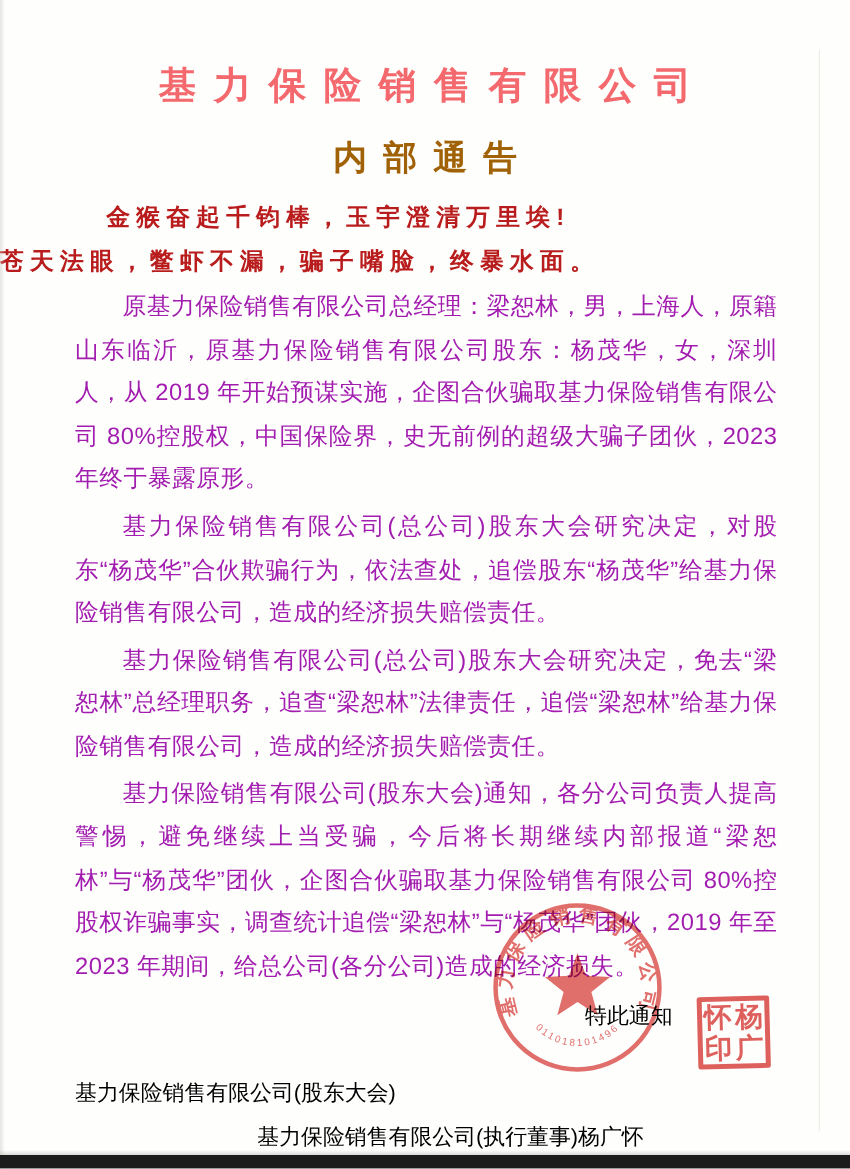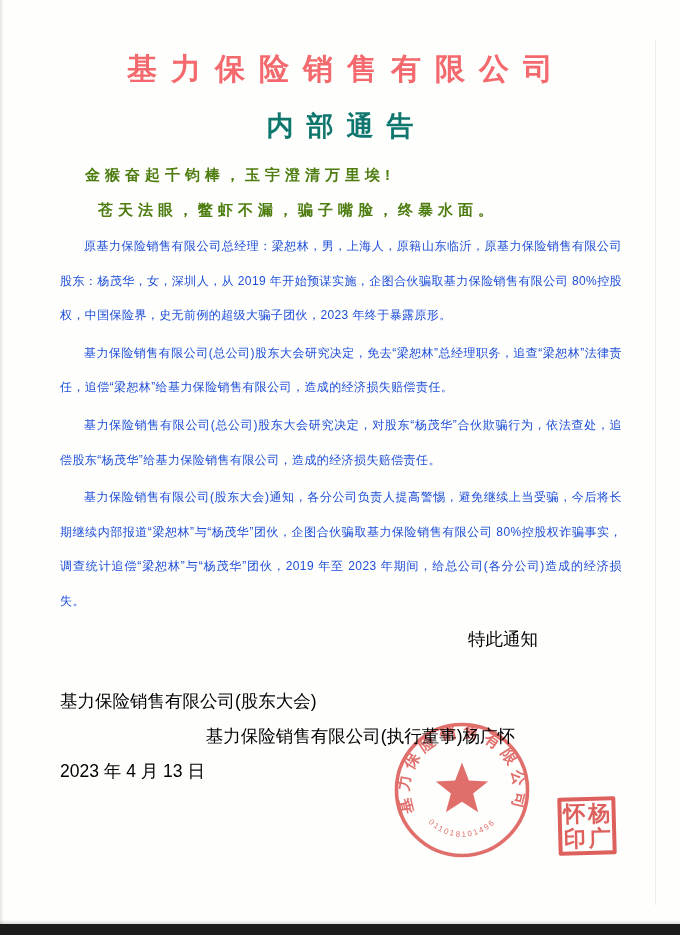--- a/index.html
+++ b/index.html
@@ -20,34 +20,34 @@
     background:linear-gradient(to top,#9a9892,rgba(255,255,255,0));opacity:.35;}
   .paper-fold{position:absolute;left:655px;top:40px;bottom:30px;width:1px;background:#efede8;}
 
   .doc-title{
     margin:50px 20px 0 20px;text-align:center;
     color:#f3696d;font-size:30px;font-weight:bold;
     letter-spacing:14px;text-indent:14px;line-height:38px;
   }
   .doc-subtitle{
     margin:20px 20px 0 20px;text-align:center;
-    color:#0f766e;font-size:27px;font-weight:bold;
+    color:#a16207;font-size:27px;font-weight:bold;
     letter-spacing:13px;text-indent:13px;line-height:36px;
   }
   .slogan{
-    color:#4d7c0f;font-weight:bold;font-size:15px;
+    color:#b91c1c;font-weight:bold;font-size:19px;
     letter-spacing:5px;line-height:35px;
   }
   .slogan-1{margin-top:13px;padding-left:85px;}
-  .slogan-2{padding-left:78px;margin-left:20px;}
+  .slogan-2{}
 
   .body-text{margin:2px 58px 0 60px;}
   .body-text p{
     margin:0 0 3px 0;
-    color:#1d4ed8;font-size:12px;line-height:34.6px;
+    color:#a21caf;font-size:19px;line-height:34.6px;
     text-align:justify;text-justify:inter-character;
     text-indent:2em;letter-spacing:.4px;
   }
 
   .closing{margin-top:3px;color:#000000;font-size:17.5px;line-height:34.8px;font-weight:500;}
   .closing .notice{padding-left:408px;}
   .closing .issuer-1{text-align:left;padding-right:106px;margin-top:28px;}
   .closing .issuer-2{text-align:right;padding-right:107px;}
   .closing .date-line{text-align:left;padding-right:180px;}
 
@@ -75,22 +75,22 @@
 <div class="page">
 
   <div class="doc-title">基力保险销售有限公司</div>
   <div class="doc-subtitle">内部通告</div>
 
   <div class="slogan slogan-1">金猴奋起千钧棒，玉宇澄清万里埃!</div>
   <div class="slogan slogan-2">苍天法眼，鳖虾不漏，骗子嘴脸，终暴水面。</div>
 
   <div class="body-text">
     <p>原基力保险销售有限公司总经理：梁恕林，男，上海人，原籍山东临沂，原基力保险销售有限公司股东：杨茂华，女，深圳人，从 2019 年开始预谋实施，企图合伙骗取基力保险销售有限公司 80%控股权，中国保险界，史无前例的超级大骗子团伙，2023 年终于暴露原形。</p>
+    <p>基力保险销售有限公司(总公司)股东大会研究决定，对股东“杨茂华”合伙欺骗行为，依法查处，追偿股东“杨茂华”给基力保险销售有限公司，造成的经济损失赔偿责任。</p>
     <p>基力保险销售有限公司(总公司)股东大会研究决定，免去“梁恕林”总经理职务，追查“梁恕林”法律责任，追偿“梁恕林”给基力保险销售有限公司，造成的经济损失赔偿责任。</p>
-    <p>基力保险销售有限公司(总公司)股东大会研究决定，对股东“杨茂华”合伙欺骗行为，依法查处，追偿股东“杨茂华”给基力保险销售有限公司，造成的经济损失赔偿责任。</p>
     <p>基力保险销售有限公司(股东大会)通知，各分公司负责人提高警惕，避免继续上当受骗，今后将长期继续内部报道“梁恕林”与“杨茂华”团伙，企图合伙骗取基力保险销售有限公司 80%控股权诈骗事实，调查统计追偿“梁恕林”与“杨茂华”团伙，2019 年至 2023 年期间，给总公司(各分公司)造成的经济损失。</p>
 
     <div class="closing">
       <div class="notice">特此通知</div>
       <div class="issuer-1">基力保险销售有限公司(股东大会)</div>
       <div class="issuer-2">基力保险销售有限公司(执行董事)杨广怀</div>
       <div class="date-line">2023 年 4 月 13 日</div>
     </div>
   </div>
 

